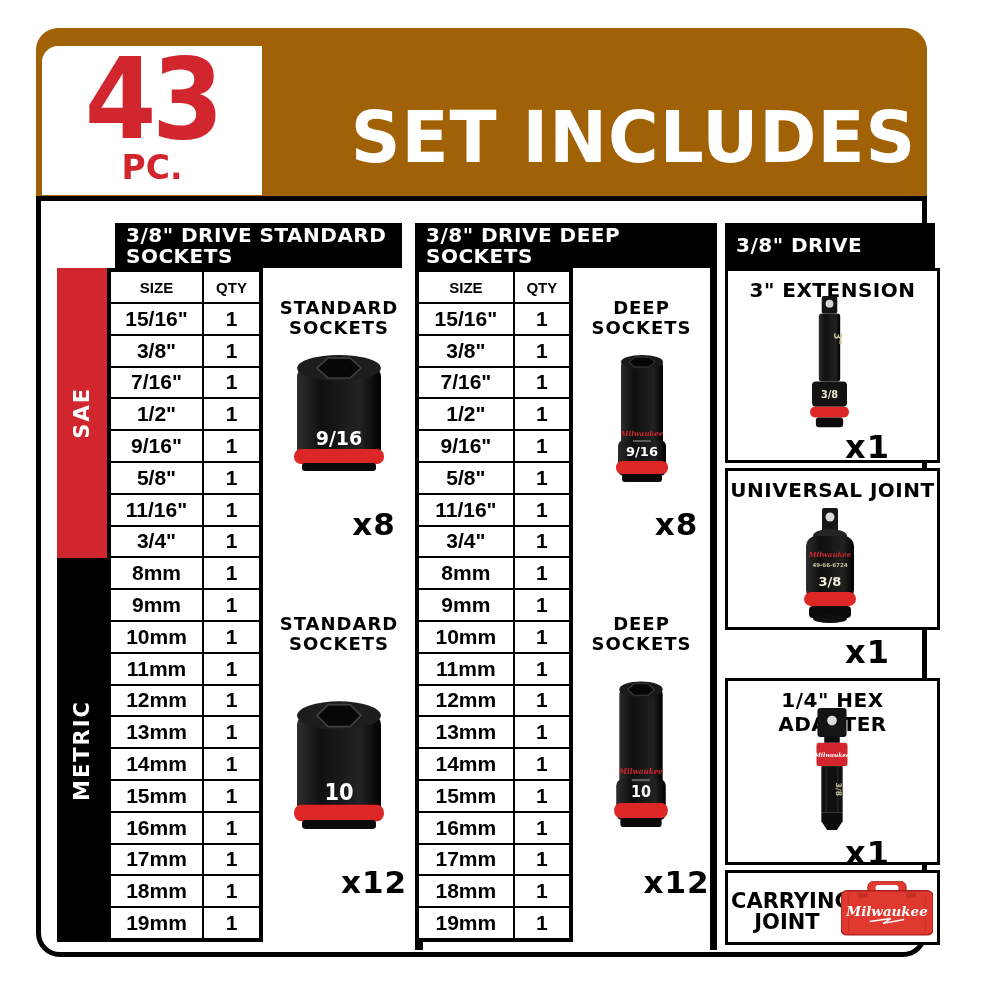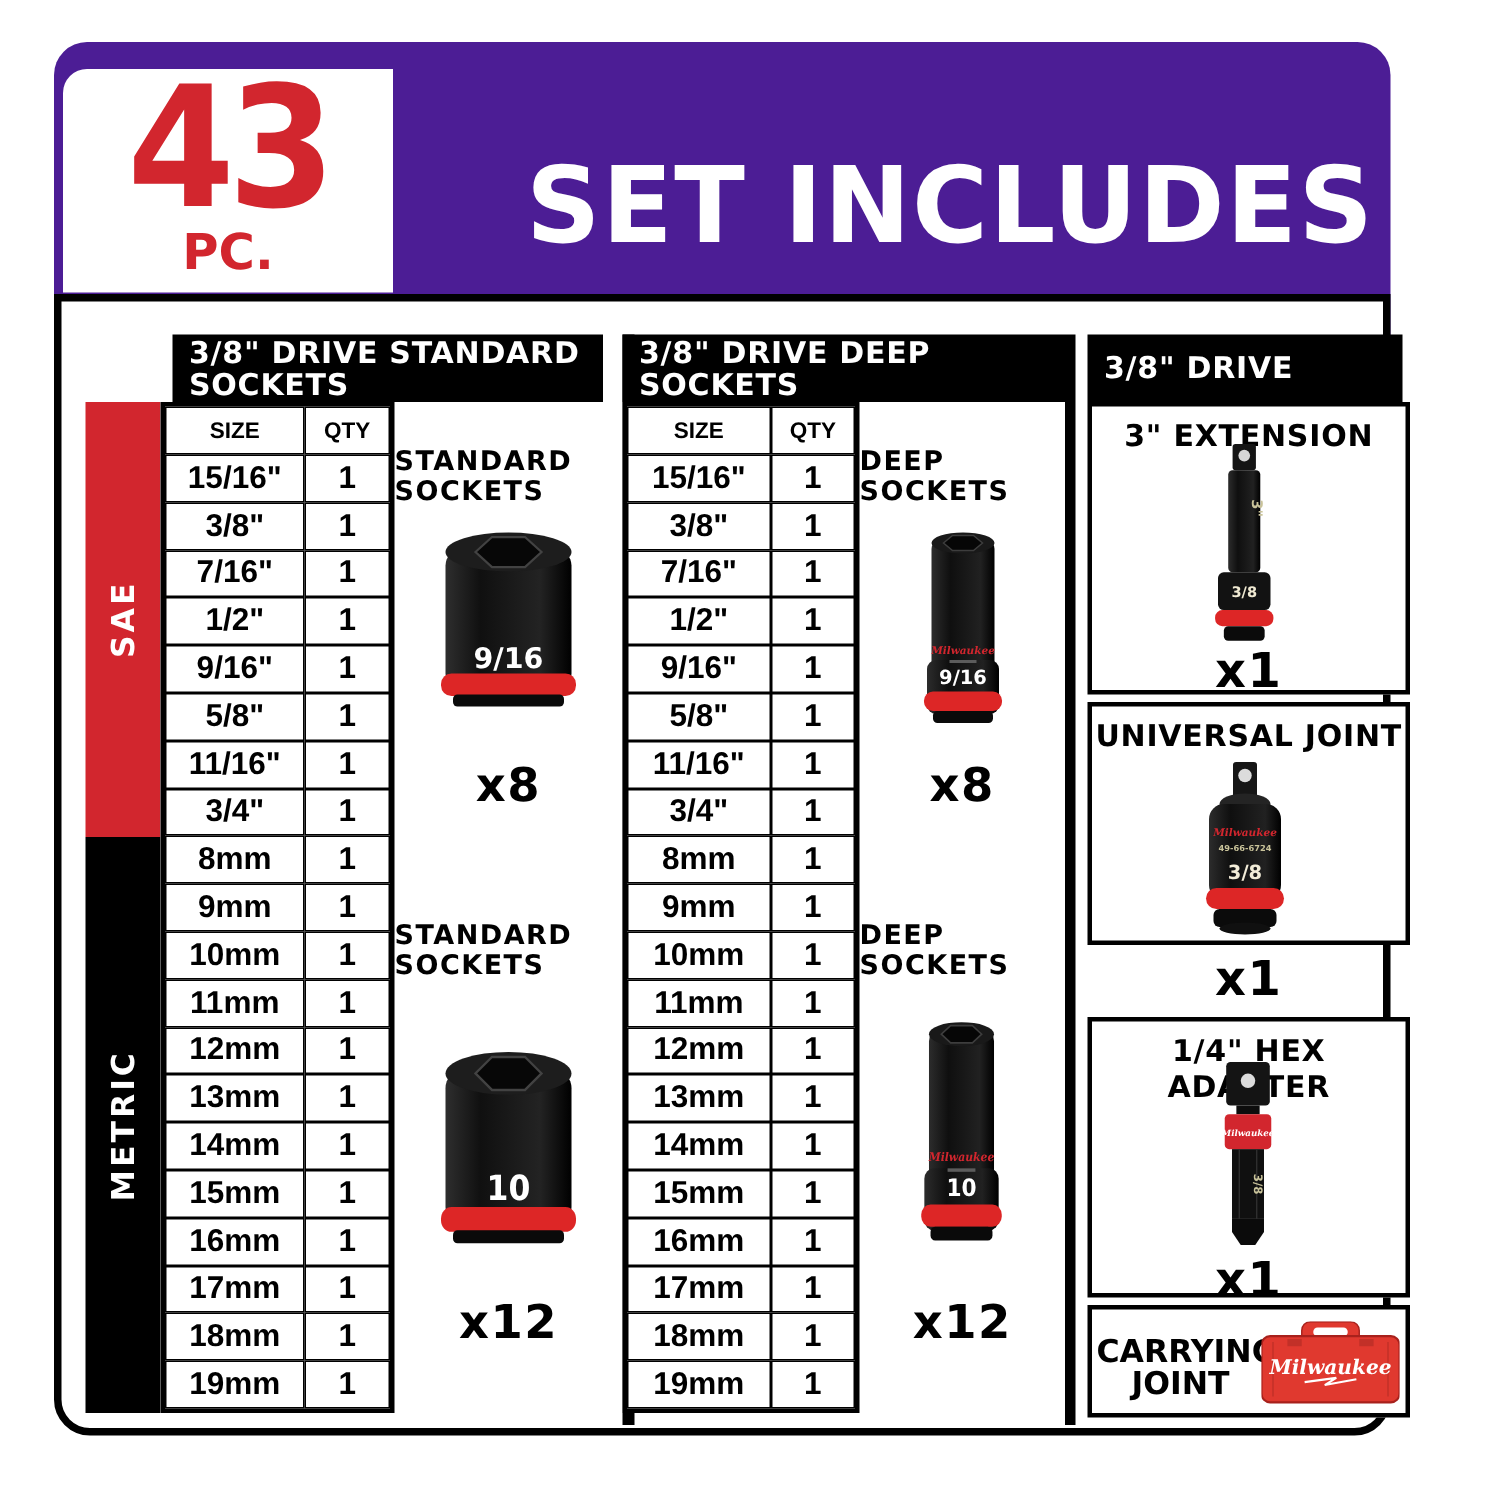--- a/index.html
+++ b/index.html
@@ -2,21 +2,21 @@
 <html><head>
 <meta charset="utf-8">
 <style>
   html,body{margin:0;padding:0;background:#fff;}
   .page{position:relative;width:1000px;height:1000px;background:#fff;overflow:hidden;
         font-family:"Liberation Sans",sans-serif;}
   .abs{position:absolute;}
   .heavy{font-family:"DejaVu Sans",sans-serif;font-weight:bold;}
 
   
-  .header-banner{left:36px;top:28px;width:891px;height:199px;background:#4c1d95;
+  .header-banner{left:36px;top:28px;width:891px;height:199px;background:#a16207;
                  border-radius:22px 22px 0 0;}
   .count-box{left:42px;top:36px;width:220px;height:149px;background:#fff;
              border-radius:16px 0 0 0;display:flex;flex-direction:column;
              align-items:center;justify-content:center;margin-top:10px;}
   .count-number{font-size:112px;line-height:.82;color:#d2262e;letter-spacing:-5px;
                 transform:scaleX(.92);}
   .count-unit{font-size:33px;color:#d2262e;letter-spacing:0;margin-top:2px;}
   .set-title{left:268px;top:28px;width:659px;height:163px;display:flex;align-items:center;
              justify-content:center;color:#fff;font-size:69px;letter-spacing:1px;
              transform:scaleY(1.02);}
@@ -49,22 +49,22 @@
          grid-auto-flow:row;}
   .table-std{left:107px;top:268px;width:156px;height:674px;grid-template-columns:62% 38%;
              grid-template-rows:32px repeat(20,1fr);}
   .table-deep{left:415px;top:268px;width:158px;height:674px;grid-template-columns:63% 37%;
               grid-template-rows:32px repeat(20,1fr);}
   .cell{border:1.5px solid #000;display:flex;align-items:center;justify-content:center;
         font-weight:bold;font-size:21px;color:#000;}
   .cell.th{font-size:15px;}
 
   
-  .sec-label{text-align:left;font-size:18px;line-height:20px;letter-spacing:1px;color:#000;}
-  .count-x{text-align:center;font-size:31px;color:#000;letter-spacing:1px;}
+  .sec-label{text-align:center;font-size:18px;line-height:20px;letter-spacing:1px;color:#000;}
+  .count-x{text-align:center;font-size:31px;color:#000;letter-spacing:1px;margin-left:35px;}
 
   
   .acc-box{border:3px solid #000;box-sizing:border-box;background:#fff;}
   .acc-title{text-align:center;font-size:20px;letter-spacing:.5px;color:#000;padding-top:7px;}
   .case-label{font-size:21px;line-height:21px;text-align:center;color:#000;}
   svg text{font-family:"DejaVu Sans",sans-serif;}
   .scriptfont{font-family:"DejaVu Serif",serif;font-style:italic;font-weight:bold;}
 </style>
 </head>
 <body>

